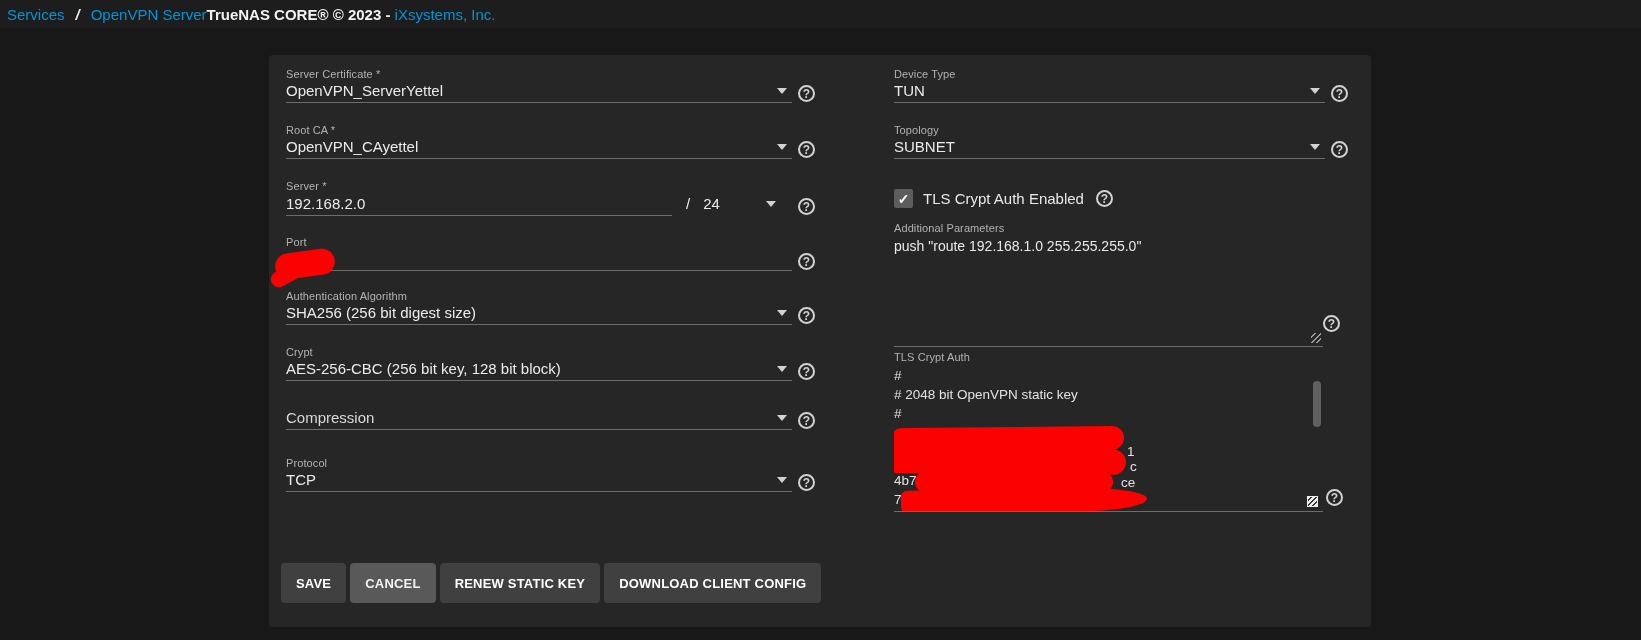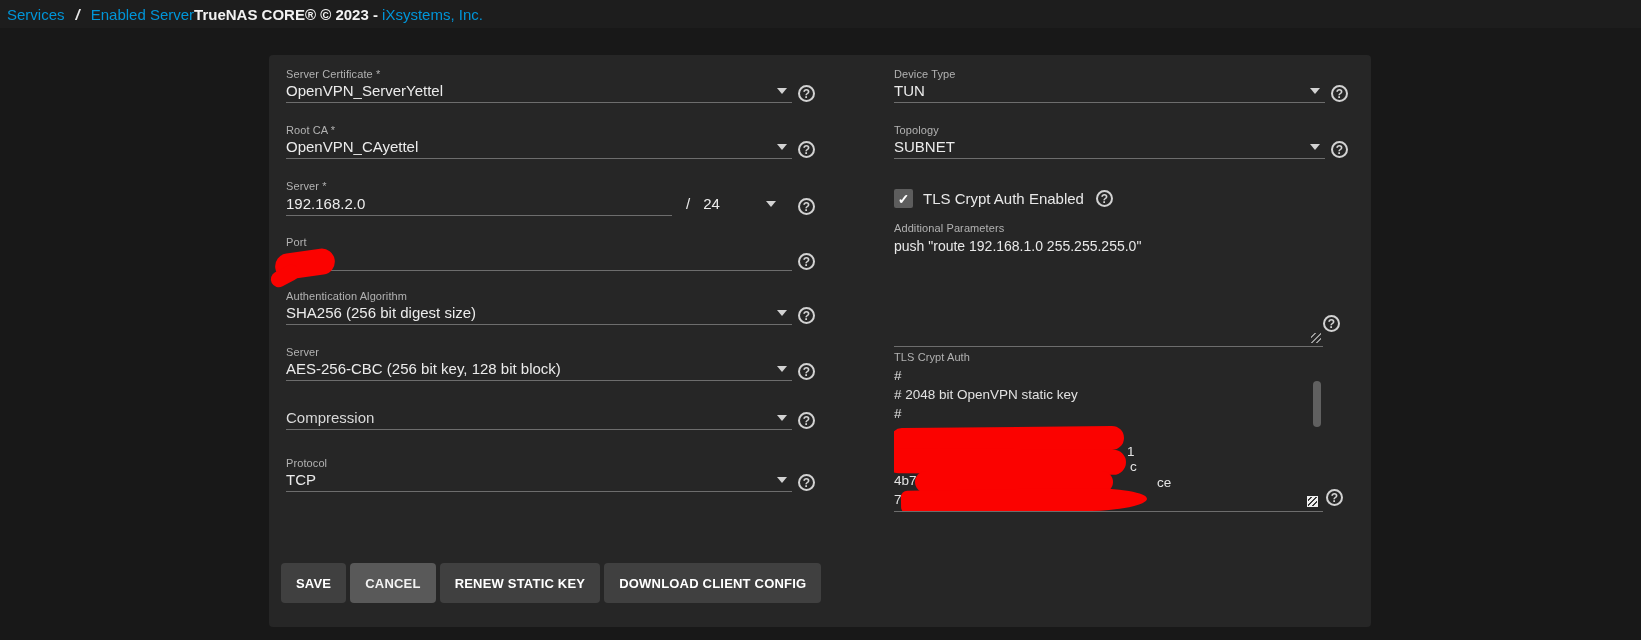--- a/index.html
+++ b/index.html
@@ -112,21 +112,21 @@
 </style>
 </head>
 <body>
 
 <div class="page">
 
   <div class="topbar">
     <div class="crumbs">
       <a>Services</a>
       <span class="crumb-sep">/</span>
-      <a>Enabled Server</a>
+      <a>OpenVPN Server</a>
     </div>
     <div class="copy">
       <span>TrueNAS CORE® © 2023 - </span><a>iXsystems, Inc.</a>
     </div>
   </div>
 
   <div class="card">
 
     <div class="field" style="left:17px; top:13px; width:529px;">
       <div class="flabel">Server Certificate *</div>
@@ -180,21 +180,21 @@
       <div class="control">
         <div class="line">
           <span class="value">SHA256 (256 bit digest size)</span>
           <span class="arrow"></span>
         </div>
         <span class="help">?</span>
       </div>
     </div>
 
     <div class="field" style="left:17px; top:291px; width:529px;">
-      <div class="flabel">Server</div>
+      <div class="flabel">Crypt</div>
       <div class="control">
         <div class="line">
           <span class="value">AES-256-CBC (256 bit key, 128 bit block)</span>
           <span class="arrow"></span>
         </div>
         <span class="help">?</span>
       </div>
     </div>
 
     <div class="field" style="left:17px; top:355px; width:529px;">
@@ -260,21 +260,21 @@
     <div class="field" style="left:625px; top:296px; width:454px;">
       <div class="flabel">TLS Crypt Auth</div>
       <div class="ta2">
         <div class="tl">#</div>
         <div class="tl"># 2048 bit OpenVPN static key</div>
         <div class="tl">#</div>
 
         <span class="frag" style="left:233px; top:78px;">1</span>
         <span class="frag" style="left:236px; top:93px;">c</span>
         <span class="frag" style="left:0px;   top:107px;">4b7</span>
-        <span class="frag" style="left:227px; top:109px;margin-left:36px;">ce</span>
+        <span class="frag" style="left:227px; top:109px;">ce</span>
         <span class="frag" style="left:0px;   top:126px;">7</span>
 
         <span class="blob" style="left:-4px; top:61px;  width:234px; height:24px; transform:rotate(-.6deg);"></span>
         <span class="blob" style="left:-8px; top:83px;  width:240px; height:25px; transform:rotate(.4deg);"></span>
         <span class="blob" style="left:21px; top:105px; width:198px; height:22px;"></span>
         <span class="blob" style="left:7px;  top:123px; width:246px; height:23px; transform:rotate(-.8deg); border-top-right-radius:50% 100%; border-bottom-right-radius:50% 100%;"></span>
         <span class="thumb"></span>
         <span class="grip2"></span>
       </div>
     </div>

